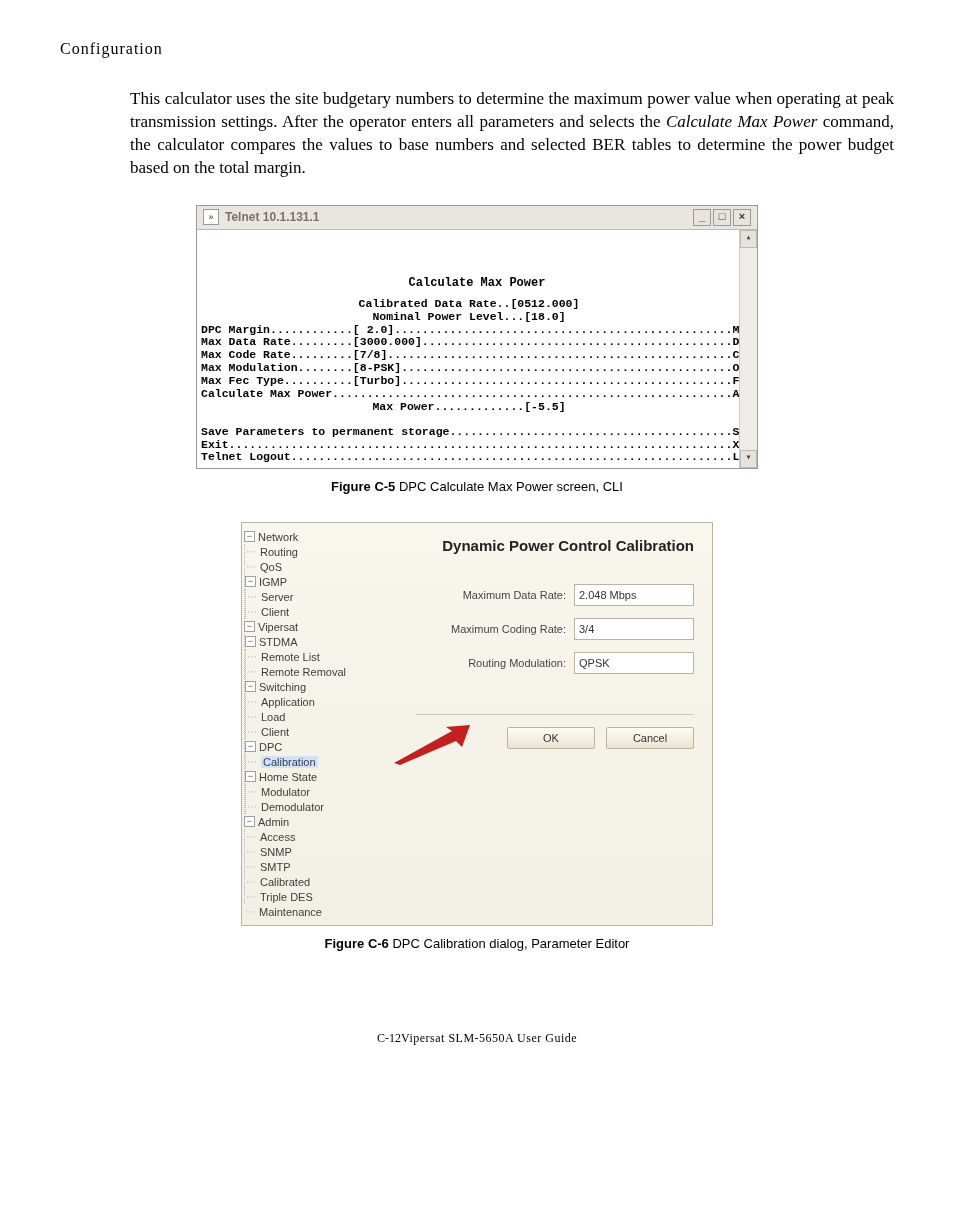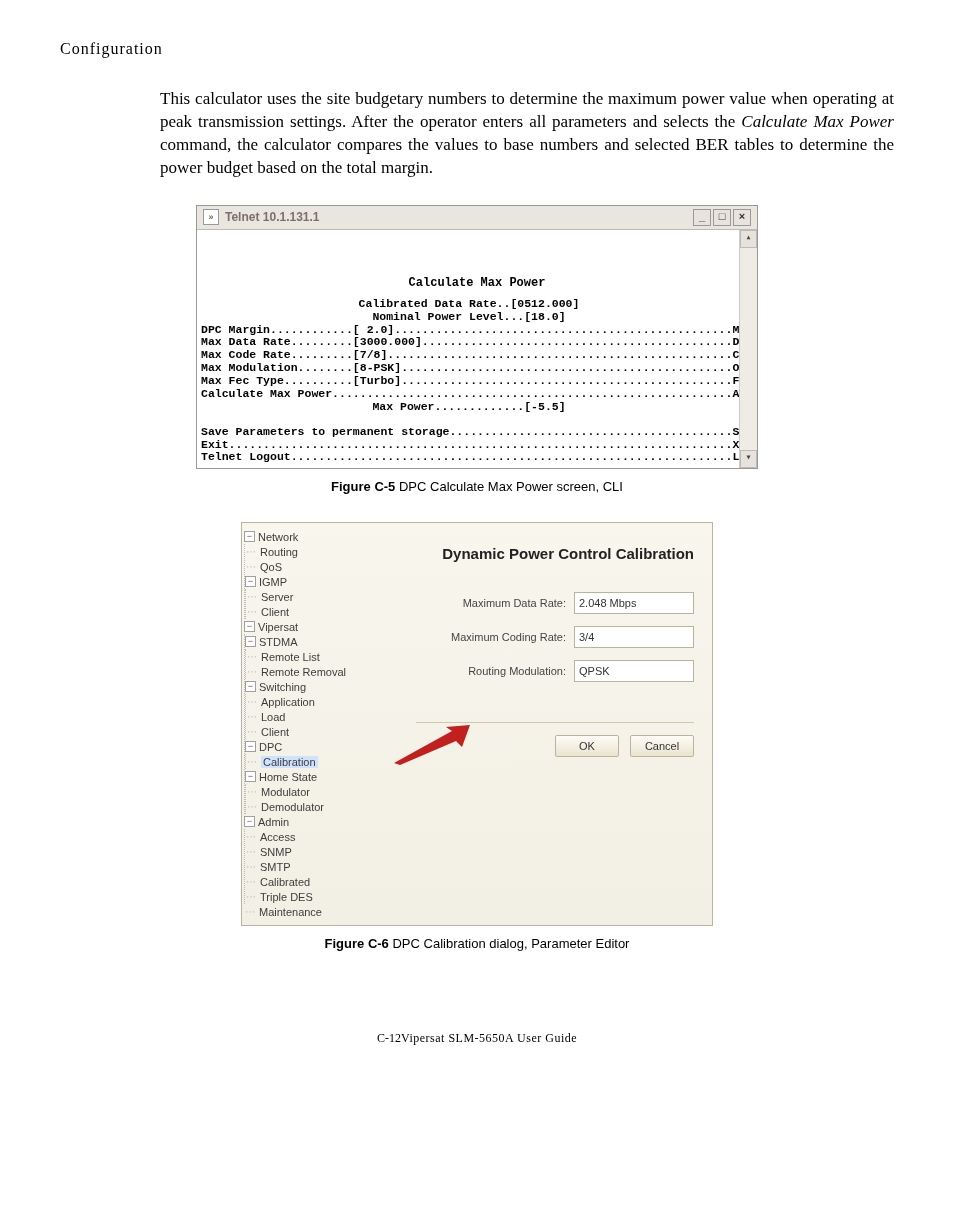--- a/index.html
+++ b/index.html
@@ -11,21 +11,21 @@
     color: #000;
     background: #fff;
   }
   .section-header {
     font-size: 16px;
     letter-spacing: 1px;
     margin-bottom: 30px;
     text-align: left;
   }
   .body-text {
-    margin-left: 100px;
+    margin-left: 70px;
     line-height: 1.35;
     text-align: justify;
     font-size: 17px;
     margin-bottom: 25px;
   }
   .body-text .italic { font-style: italic; }
   .figure-wrap {
     text-align: center;
     margin: 0 auto 8px auto;
   }
@@ -146,21 +146,21 @@
   .pe-right {
     flex: 1;
     padding: 10px 18px 12px 6px;
     position: relative;
   }
   .pe-heading {
     font-family: Tahoma, Arial, sans-serif;
     font-weight: bold;
     font-size: 15px;
     color: #222;
-    margin: 12px 0 30px 0;
+    margin: 4px 0 30px 0;
     text-align: right;
   }
   .form-row {
     display: flex; align-items: center;
     margin-bottom: 12px;
     justify-content: flex-end;
   }
   .form-row .flabel {
     width: 150px; text-align: right;
     padding-right: 8px; font-size: 11px; color: #444;
@@ -171,21 +171,21 @@
     background: #fff;
     font-size: 11px;
     padding: 1px 4px; color: #333;
   }
   .hr {
     border-top: 1px solid #cfc9b2;
     margin: 40px 0 12px 0;
   }
   .btn-row { text-align: right; }
   .winbtn {
-    width: 64px; height: 22px;
+    width: 88px; height: 22px;
     border: 1px solid #b9b49d;
     background: linear-gradient(#fdfcf6, #eae4d0);
     font-size: 11px; color: #333;
     margin-left: 8px;
     border-radius: 2px;
   }
   .red-arrow {
     position: absolute;
     width: 78px; height: 40px;
     left: -18px;

